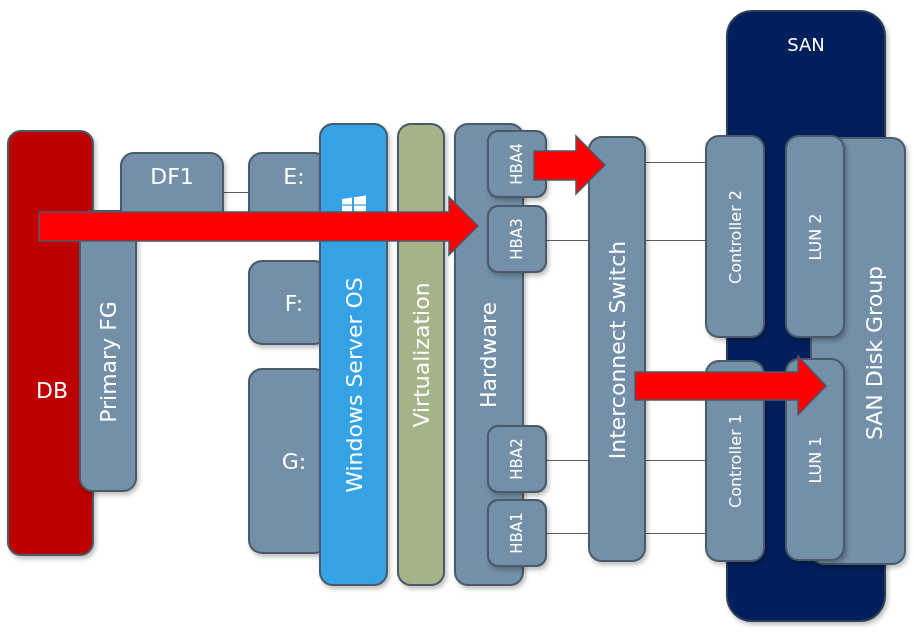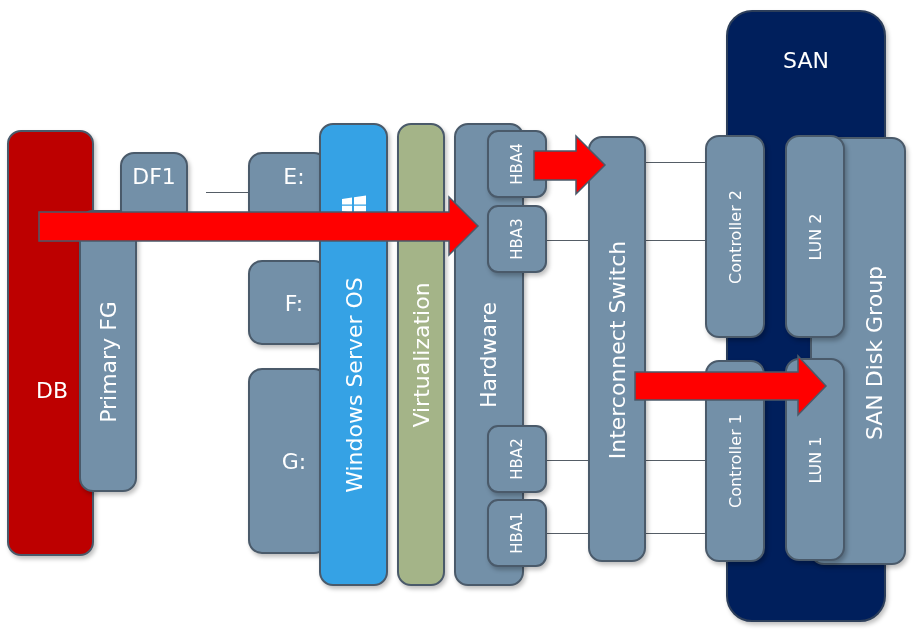--- a/index.html
+++ b/index.html
@@ -12,41 +12,41 @@
   .lbl { position:absolute; left:50%; top:50%; white-space:nowrap; color:#fff; }
   .rot { transform: translate(-50%,-50%) rotate(-90deg); }
   .hz  { transform: translate(-50%,-50%); }
   .line { position:absolute; height:1px; background:#555d66; }
   svg.arrows { position:absolute; left:0; top:0; }
 </style>
 </head>
 <body>
 
 <div class="box" style="left:726px;top:10px;width:160px;height:612px;background:#001f5c;border-radius:26px;border-color:#2c3e5a;">
-  <span class="lbl hz" style="top:48px;font-size:22px;text-align:center;">SAN</span>
+  <span class="lbl hz" style="top:32px;font-size:18px;text-align:center;">SAN</span>
 </div>
 
 <div class="line" style="left:206px;top:192px;width:44px;"></div>
 <div class="line" style="left:546px;top:240px;width:44px;"></div>
 <div class="line" style="left:546px;top:460px;width:44px;"></div>
 <div class="line" style="left:546px;top:533px;width:44px;"></div>
 <div class="line" style="left:644px;top:162px;width:64px;"></div>
 <div class="line" style="left:644px;top:240px;width:64px;"></div>
 <div class="line" style="left:644px;top:460px;width:64px;"></div>
 <div class="line" style="left:644px;top:533px;width:64px;"></div>
 
 <div class="box" style="left:7px;top:130px;width:87px;height:426px;background:#bd0000;">
   <span class="lbl hz" style="font-size:22px;left:43px;margin-top:47px;">DB</span>
 </div>
 
 <div class="box" style="left:79px;top:210px;width:58px;height:282px;">
   <span class="lbl rot" style="font-size:22px;top:150px;">Primary FG</span>
 </div>
 
-<div class="box" style="left:120px;top:152px;width:68px;height:72px;">
+<div class="box" style="left:120px;top:152px;width:104px;height:72px;">
   <span class="lbl hz" style="font-size:22px;top:22px;">DF1</span>
 </div>
 
 <div class="box" style="left:248px;top:152px;width:80px;height:72px;">
   <span class="lbl hz" style="font-size:22px;top:22px;left:44px;">E:</span>
 </div>
 <div class="box" style="left:248px;top:260px;width:80px;height:85px;">
   <span class="lbl hz" style="font-size:22px;left:44px;">F:</span>
 </div>
 <div class="box" style="left:248px;top:368px;width:80px;height:186px;">

